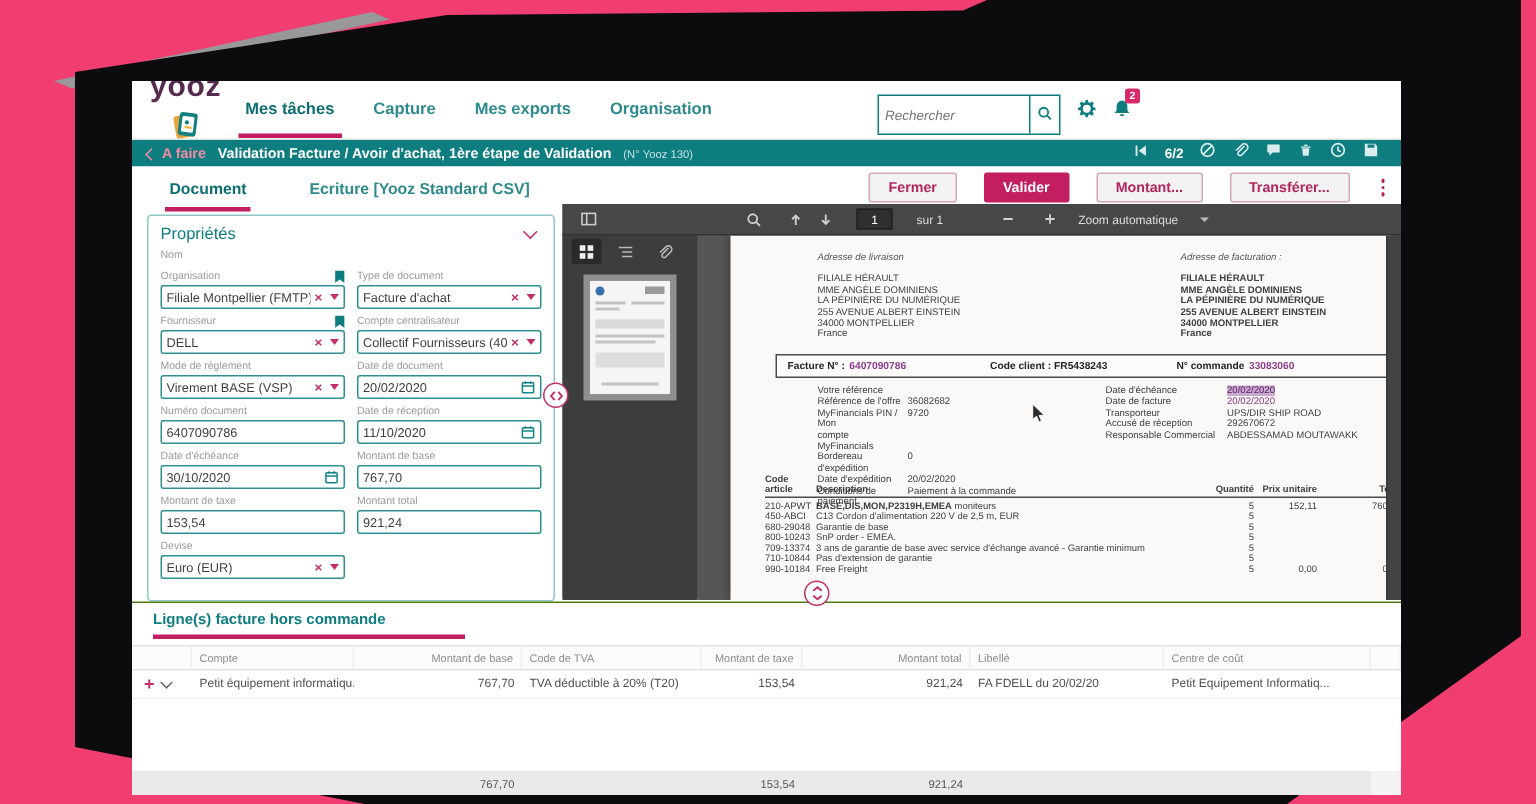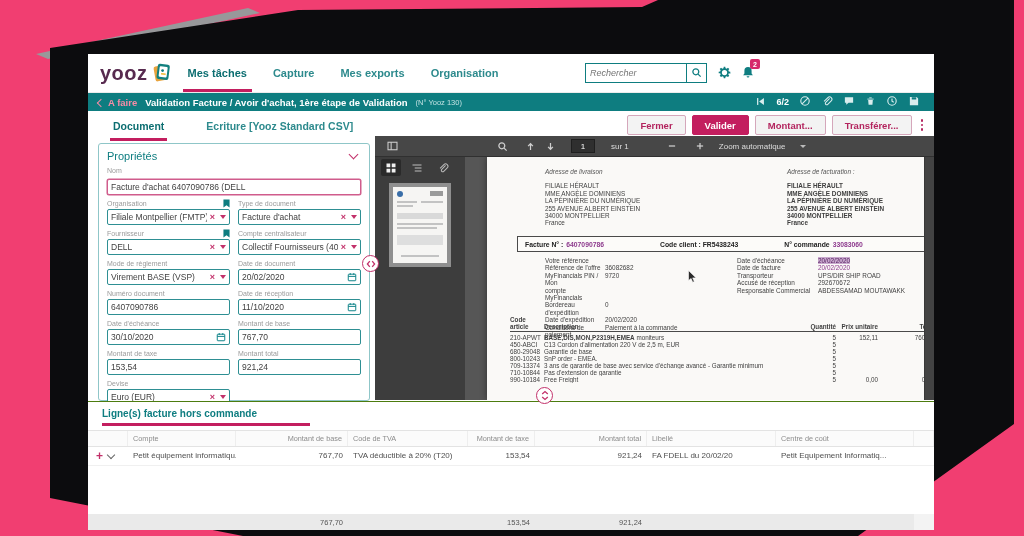--- a/index.html
+++ b/index.html
@@ -7,27 +7,27 @@
        font-family:"Liberation Sans","DejaVu Sans",sans-serif;}
   .stage{position:relative;width:1024px;height:536px;}
   .sliver{position:absolute;inset:0;background:#98989a;
           clip-path:polygon(36px 54px,248px 8px,260px 13px,48px 59px);}
   .bezel{position:absolute;inset:0;background:#0c0c0e;
          clip-path:polygon(50px 48px,298px 10px,642px 7px,658px 0,1014px 0,1014px 424px,858px 536px,243px 536px,50px 498px);}
   .screen{position:absolute;left:88px;top:54px;width:846px;height:476px;background:#fff;overflow:hidden;}
 
   
   .topbar{position:relative;height:38px;border-bottom:1px solid #ececec;display:flex;align-items:center;background:#fff;}
-  .logo{display:flex;align-items:center;gap:4px;padding:0 16px 0 12px;}
+  .logo{display:flex;align-items:center;gap:4px;padding:0 16px 0 12px;flex-direction:column;}
   .logo-text{font-size:20px;font-weight:bold;color:#572a4f;letter-spacing:.5px;line-height:1;}
   .nav{display:flex;gap:26px;align-items:center;height:100%;}
   .nav-item{font-size:11px;font-weight:bold;color:#2d8a8d;position:relative;height:100%;display:flex;align-items:center;}
   .nav-item.active{color:#0c6e71;}
   .nav-item.active::after{content:"";position:absolute;left:-5px;right:-5px;bottom:0;height:3px;background:#c31e5f;}
-  .search{position:absolute;left:497px;top:9px;width:122px;height:20px;border:1px solid #0e7d80;display:flex;background:#fff;box-sizing:border-box;}
+  .search{position:absolute;left:497px;top:9px;width:122px;height:27px;border:1px solid #0e7d80;display:flex;background:#fff;box-sizing:border-box;}
   .search input{flex:1;border:0;outline:0;font-size:9px;font-style:italic;color:#666;padding:0 4px;min-width:0;font-family:inherit;background:transparent;}
   .search-btn{width:19px;border-left:1px solid #0e7d80;display:flex;align-items:center;justify-content:center;color:#0e7d80;}
   .tb-ic{position:absolute;color:#0e7d80;}
   .ic-gear{left:629px;top:11px;}
   .ic-bell{left:653px;top:11px;}
   .badge{position:absolute;left:662px;top:5px;background:#d62a6b;color:#fff;font-size:7px;font-weight:bold;
          width:10px;height:10px;border-radius:2px;display:flex;align-items:center;justify-content:center;}
   .userbar{position:absolute;right:0;top:0;bottom:0;left:670px;background:#d62a6b;display:flex;align-items:center;gap:7px;padding:0 8px;color:#fff;}
   .avatar{width:22px;height:22px;border-radius:50%;flex:none;border:1px solid #b71f57;
           background:radial-gradient(circle at 38% 68%,#e8882a 0 34%,#2a2228 35%);}
@@ -42,21 +42,21 @@
   .crumb-icons{margin-left:auto;display:flex;align-items:center;gap:10px;color:#d9eded;padding-right:4px;}
   .pager{font-size:9px;font-weight:bold;color:#fff;}
 
   
   .tabrow{height:29px;display:flex;align-items:center;position:relative;background:#fff;}
   .tab{font-size:10.5px;font-weight:bold;color:#2d8a8d;position:relative;padding:7px 3px;}
   .tab.t1{margin-left:22px;}
   .tab.t2{margin-left:36px;}
   .tab.active{color:#0c6e71;}
   .tab.active::after{content:"";position:absolute;left:0;right:0;bottom:-2px;height:3px;background:#c31e5f;}
-  .actionbar{position:absolute;right:8px;top:4px;display:flex;gap:6px;align-items:center;}
+  .actionbar{position:absolute;right:8px;top:4px;display:flex;gap:18px;align-items:center;}
   .btn{height:20px;padding:0 12px;font-size:9.5px;font-weight:bold;border-radius:2px;display:flex;align-items:center;box-sizing:border-box;}
   .btn.ghost{background:#f3f3f3;border:1px solid #d5a7bb;color:#b3245e;}
   .btn.primary{background:#c31e5f;border:1px solid #c31e5f;color:#fff;}
   .vdots{display:flex;flex-direction:column;gap:2px;padding:0 3px;}
   .vdots i{width:2.5px;height:2.5px;border-radius:50%;background:#b3245e;}
 
   
   .panel{position:absolute;left:10px;top:89px;width:272px;height:258px;border:1px solid #8fc6c8;border-radius:3px;
          padding:6px 8px;box-sizing:border-box;background:#fff;}
   .panel-head{display:flex;justify-content:space-between;align-items:center;margin-bottom:4px;}
@@ -293,21 +293,20 @@
       <div class="panel-head">
         <span class="panel-title">Propriétés</span>
         <span class="chev-pink"></span>
       </div>
 
       <div class="prow">
         <div class="field">
           <div class="flabel">
               <span>Nom</span>
             </div>
-          <input class="txt focus" value="Facture d'achat 6407090786 (DELL" style="">
         </div>
       </div>
 
       <div class="prow">
         <div class="field">
           <div class="flabel">
               <span>Organisation</span>
             <span class="bmk">
                 <svg width="7" height="9" viewBox="0 0 8 10" fill="currentColor">
                   <path d="M0.5 0.5h7v9L4 7 0.5 9.5z"></path>

